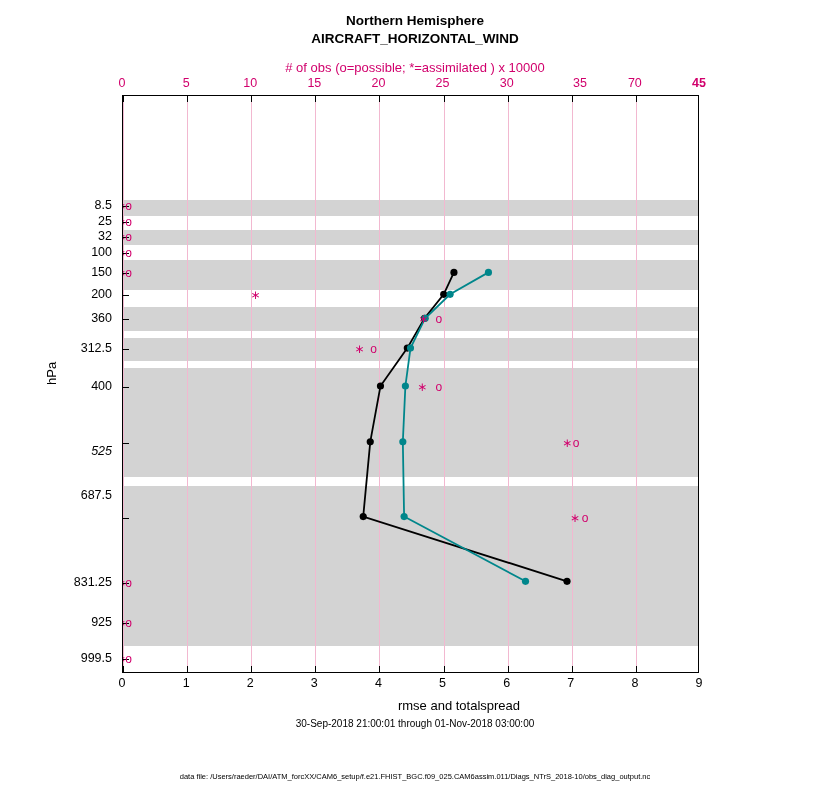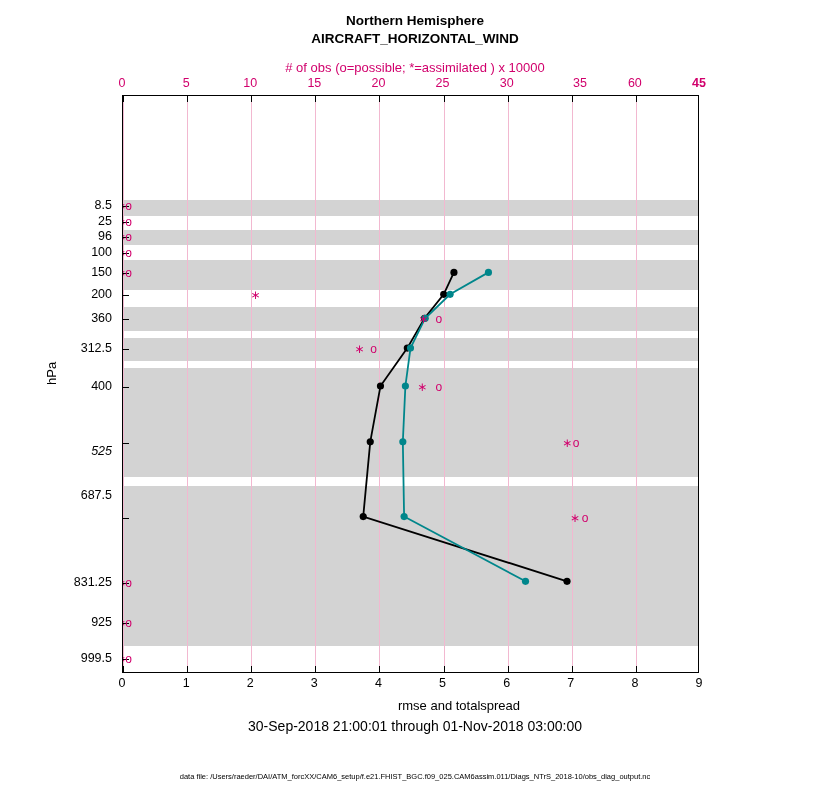--- a/index.html
+++ b/index.html
@@ -125,21 +125,21 @@
     font-size: 13px;
     color: #000;
     padding-left: 44px;
   }
   .daterange {
     position: absolute;
     left: 0;
     top: 718px;
     width: 830px;
     text-align: center;
-    font-size: 14px;
+    font-size: 10px;
     color: #000;
   }
   .footer {
     position: absolute;
     left: 0;
     top: 772px;
     width: 830px;
     text-align: center;
     font-size: 7.5px;
     color: #000;
@@ -212,28 +212,28 @@
 
   <div class="top-tick-labels" id="top-ticks" style="top:76px;">
       <span style="left: 0px;">0</span>
       <span style="left: 64.1111px;">5</span>
       <span style="left: 128.222px;">10</span>
       <span style="left: 192.333px;">15</span>
       <span style="left: 256.444px;">20</span>
       <span style="left: 320.556px;">25</span>
       <span style="left: 384.667px;">30</span>
       <span style="left: 458px;">35</span>
-      <span style="left: 512.889px;">60</span>
+      <span style="left: 512.889px;">70</span>
       <span style="left: 577px; font-weight: bold;">45</span>
     </div>
 
   <div class="ylabels" id="ylabels">
       <span style="top: 110px;">8.5</span>
       <span style="top: 126px;">25</span>
-      <span style="top: 141px;">96</span>
+      <span style="top: 141px;">32</span>
       <span style="top: 157px;">100</span>
       <span style="top: 177px;">150</span>
       <span style="top: 199px;">200</span>
       <span style="top: 223px;">360</span>
       <span style="top: 253px;">312.5</span>
       <span style="top: 291px;">400</span>
       <span style="top: 356px; font-style: italic;">525</span>
       <span style="top: 400px;">687.5</span>
       <span style="top: 487px;">831.25</span>
       <span style="top: 527px;">925</span>

